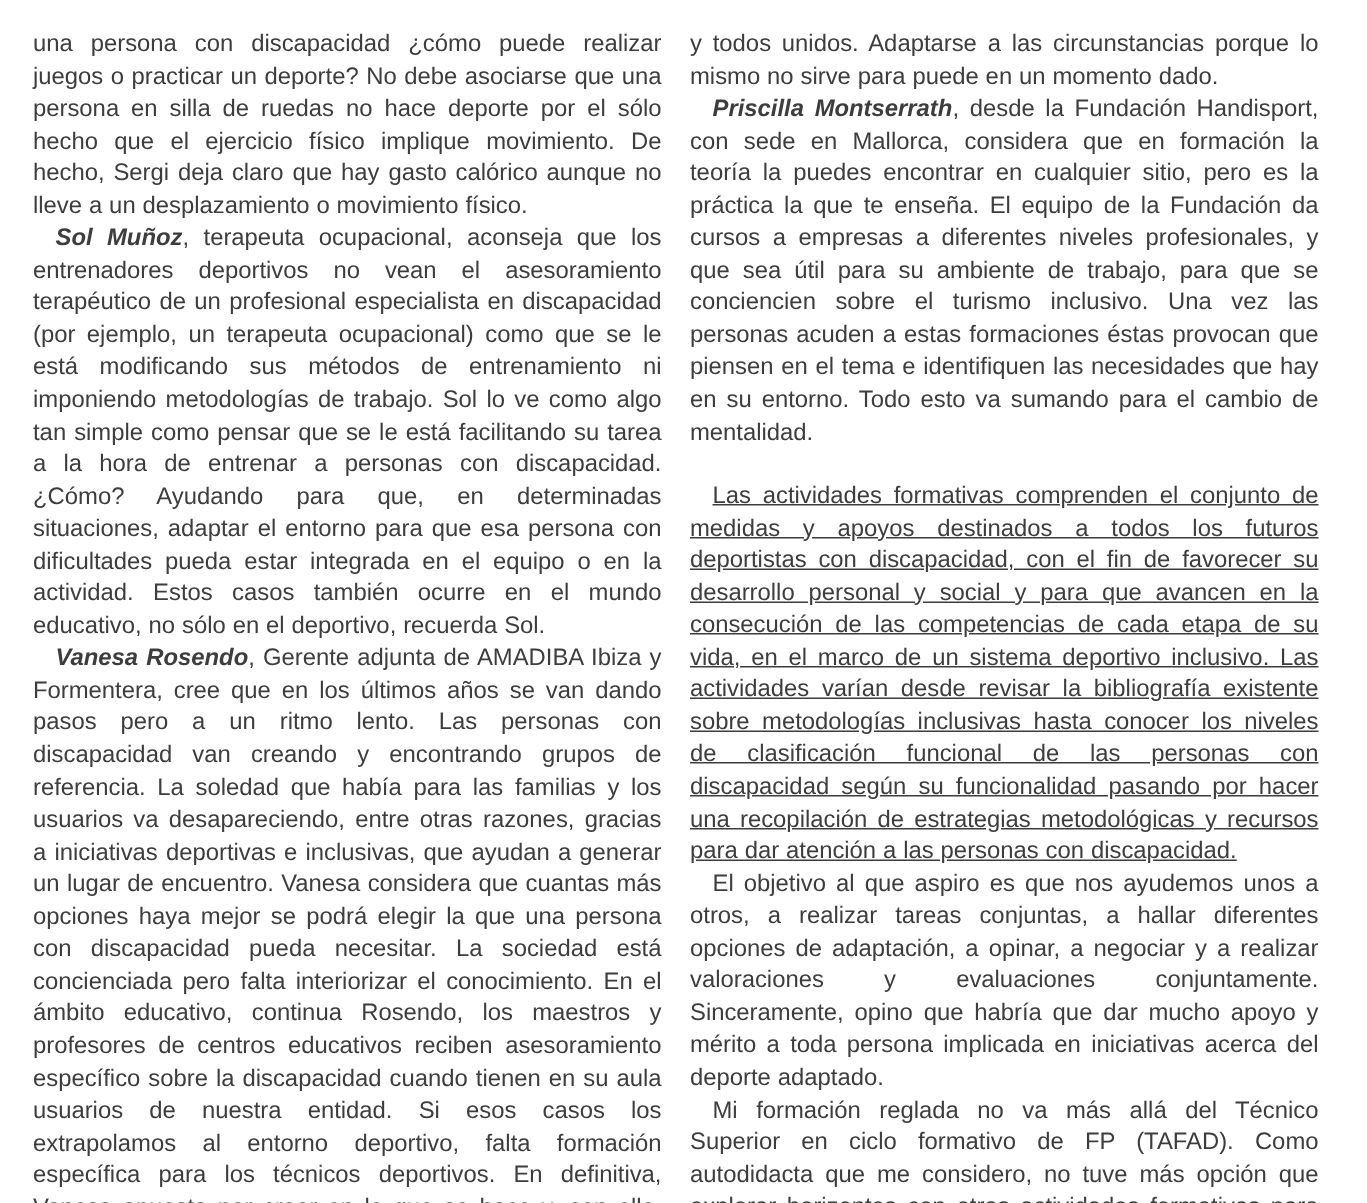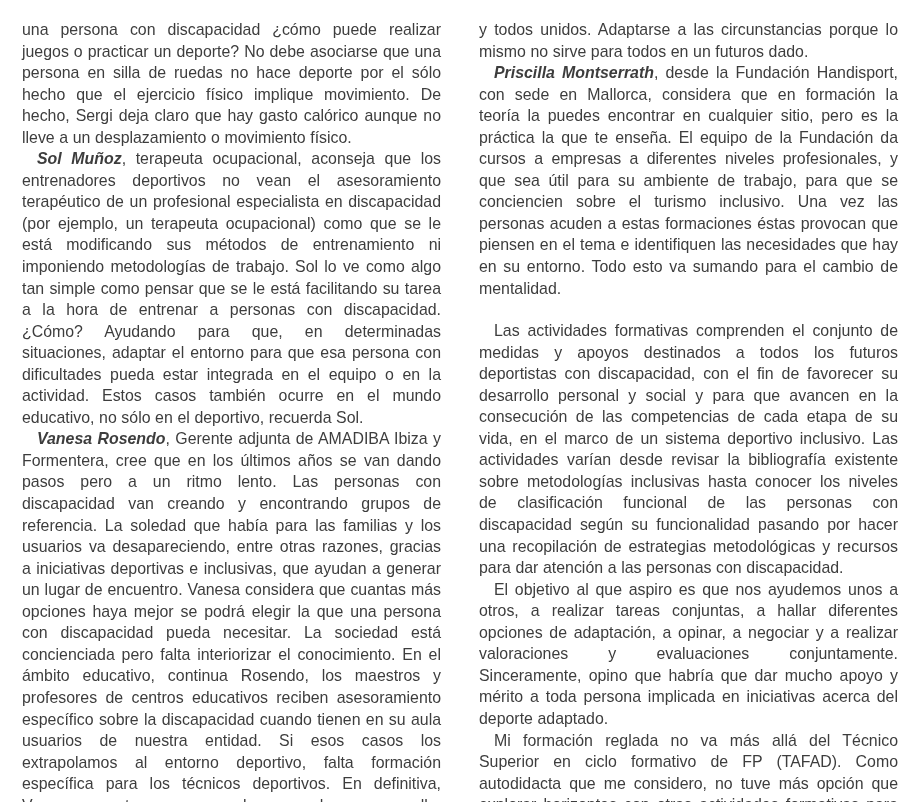--- a/index.html
+++ b/index.html
@@ -8,21 +8,21 @@
     background: #ffffff;
   }
   body {
     width: 911px;
     height: 802px;
     overflow: hidden;
     font-family: "Liberation Sans", "DejaVu Sans", sans-serif;
   }
   .page {
     display: flex;
-    gap: 38px;
+    gap: 19px;
     padding: 19px 22px 0 22px;
     box-sizing: border-box;
     width: 911px;
     height: 646px;
   }
   .column {
     width: 419px;
     flex: 0 0 419px;
   }
   p.para {
@@ -33,35 +33,36 @@
     text-align: justify;
     hyphens: auto;
     -webkit-hyphens: auto;
     word-spacing: 0.2px;
   }
   p.para.indent {
     text-indent: 15px;
   }
   p.para.space-before {
     margin-top: 21px;
+    text-decoration: underline;
   }
   .bold {
     font-weight: bold;
     font-style: italic;
   }
 </style>
 </head>
 <body>
 
 <div class="page">
   <div class="column">
       <p class="para"><span>una persona con discapacidad ¿cómo puede realizar juegos o practicar un deporte? No debe asociarse que una persona en silla de ruedas no hace deporte por el sólo hecho que el ejercicio físico implique movimiento. De hecho, Sergi deja claro que hay gasto calórico aunque no lleve a un desplazamiento o movimiento físico.</span></p>
       <p class="para indent"><span class="bold">Sol Muñoz</span><span>, terapeuta ocupacional, aconseja que los entrenadores deportivos no vean el asesoramiento terapéutico de un profesional especialista en discapacidad (por ejemplo, un terapeuta ocupacional) como que se le está modificando sus métodos de entrenamiento ni imponiendo metodologías de trabajo. Sol lo ve como algo tan simple como pensar que se le está facilitando su tarea a la hora de entrenar a personas con discapacidad. ¿Cómo?  Ayudando para que, en determinadas situaciones, adaptar el entorno para que esa persona con dificultades pueda estar integrada en el equipo o en la actividad. Estos casos también ocurre en el mundo educativo, no sólo en el deportivo, recuerda Sol.</span></p>
       <p class="para indent"><span class="bold">Vanesa Rosendo</span><span>, Gerente adjunta de AMADIBA Ibiza y Formentera, cree que en los últimos años se van dando pasos pero a un ritmo lento. Las personas con discapacidad van creando y encontrando grupos de referencia. La soledad que había para las familias y los usuarios va desapareciendo, entre otras razones, gracias a iniciativas deportivas e inclusivas, que ayudan a generar un lugar de encuentro. Vanesa considera que cuantas más opciones haya mejor se podrá elegir la que una persona con discapacidad pueda necesitar. La sociedad está concienciada pero falta interiorizar el conocimiento. En el ámbito educativo, continua Rosendo, los maestros y profesores de centros educativos reciben asesoramiento específico sobre la discapacidad cuando tienen en su aula usuarios de nuestra entidad. Si esos casos los extrapolamos al entorno deportivo, falta formación específica para los técnicos deportivos. En definitiva, Vanesa apuesta por creer en lo que se hace y, con ello, transmitirlo. Hay que profesionalizar (más formación) este ámbito. Analizar para seguir creciendo y aportando</span></p>
     </div>
   <div class="column">
-      <p class="para"><span>y todos unidos. Adaptarse a las circunstancias porque lo mismo no sirve para todos en un futuros dado.</span></p>
+      <p class="para"><span>y todos unidos. Adaptarse a las circunstancias porque lo mismo no sirve para puede en un momento dado.</span></p>
       <p class="para indent"><span class="bold">Priscilla Montserrath</span><span>, desde la Fundación Handisport, con sede en Mallorca, considera que en formación la teoría la puedes encontrar en cualquier sitio, pero es la práctica la que te enseña. El equipo de la Fundación da cursos a empresas a diferentes niveles profesionales, y que sea útil para su ambiente de trabajo, para que se conciencien sobre el turismo inclusivo. Una vez las personas acuden a estas formaciones éstas provocan que piensen en el tema e identifiquen las necesidades que hay en su entorno. Todo esto va sumando para el cambio de mentalidad.</span></p>
       <p class="para indent space-before"><span>Las actividades formativas comprenden el conjunto de medidas y apoyos destinados a todos los futuros deportistas con discapacidad, con el fin de favorecer su desarrollo personal y social y para que avancen en la consecución de las competencias de cada etapa de su vida, en el marco de un sistema deportivo inclusivo. Las actividades varían desde revisar la bibliografía existente sobre metodologías inclusivas hasta conocer los niveles de clasificación funcional de las personas con discapacidad según su funcionalidad pasando por hacer una recopilación de estrategias metodológicas y recursos para dar atención a las personas con discapacidad.</span></p>
       <p class="para indent"><span>El objetivo al que aspiro es que nos ayudemos unos a otros, a realizar tareas conjuntas, a hallar diferentes opciones de adaptación, a opinar, a negociar y a realizar valoraciones y evaluaciones conjuntamente. Sinceramente, opino que habría que dar mucho apoyo y mérito a toda persona implicada en iniciativas acerca del deporte adaptado.</span></p>
       <p class="para indent"><span>Mi formación reglada no va más allá del Técnico Superior en ciclo formativo de FP (TAFAD). Como autodidacta que me considero, no tuve más opción que explorar horizontes con otras actividades formativas para adquirir conocimientos elementales y que, sumado a la experiencia acumulada en décadas, me permitió desarrollar un vasto entendimiento. La pri-</span></p>
     </div>
 </div>
 
 </body></html>

